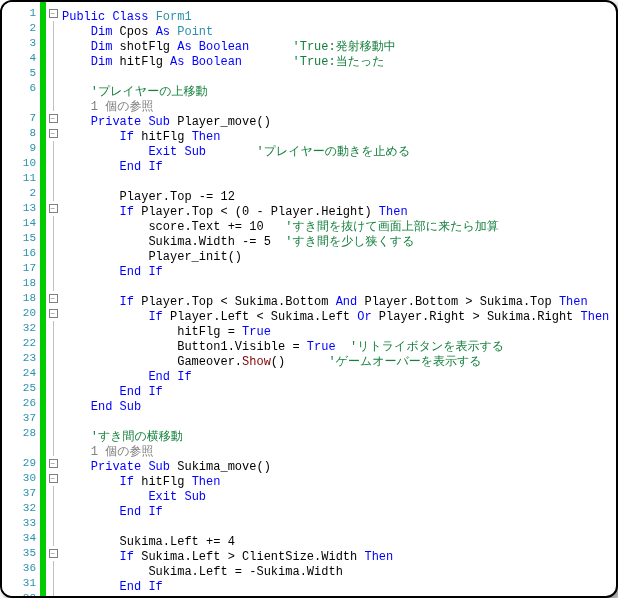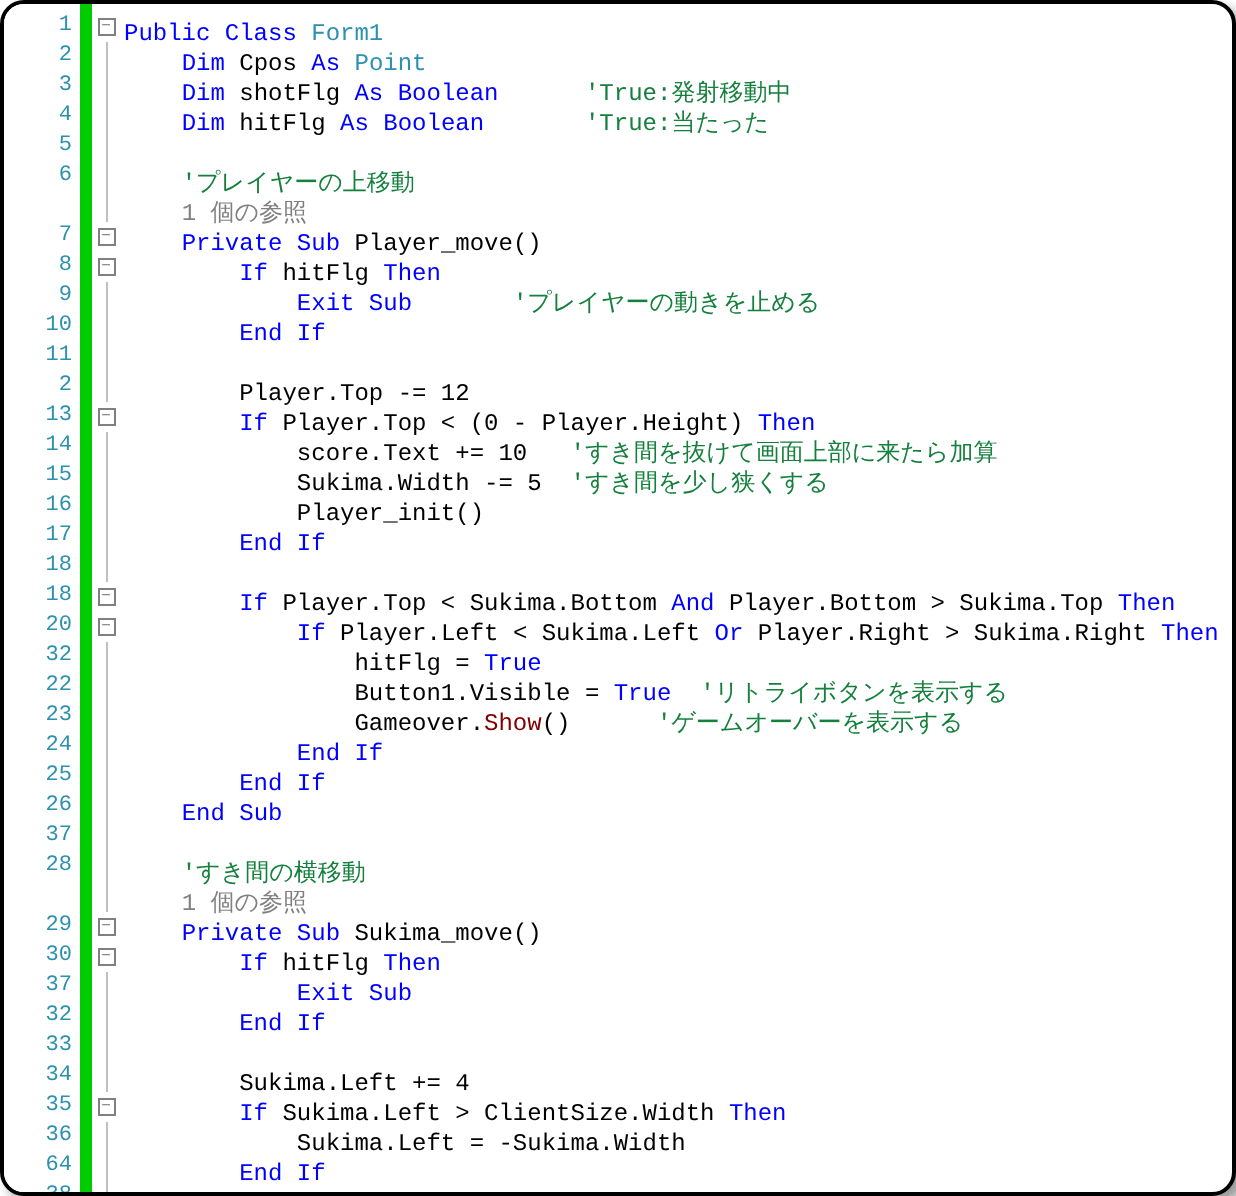--- a/index.html
+++ b/index.html
@@ -104,21 +104,21 @@
       <span class="ln">28</span>
       <span class="ln"></span>
       <span class="ln">29</span>
       <span class="ln">30</span>
       <span class="ln">37</span>
       <span class="ln">32</span>
       <span class="ln">33</span>
       <span class="ln">34</span>
       <span class="ln">35</span>
       <span class="ln">36</span>
-      <span class="ln">64</span>
+      <span class="ln">31</span>
       <span class="ln">38</span>
     </div>
   <div class="greenbar"></div>
   <div class="fold-col">
       <div class="fc">
         <div class="fold-box">−</div>
       </div>
       <div class="fc">
         <div class="fold-line"></div>
       </div>

